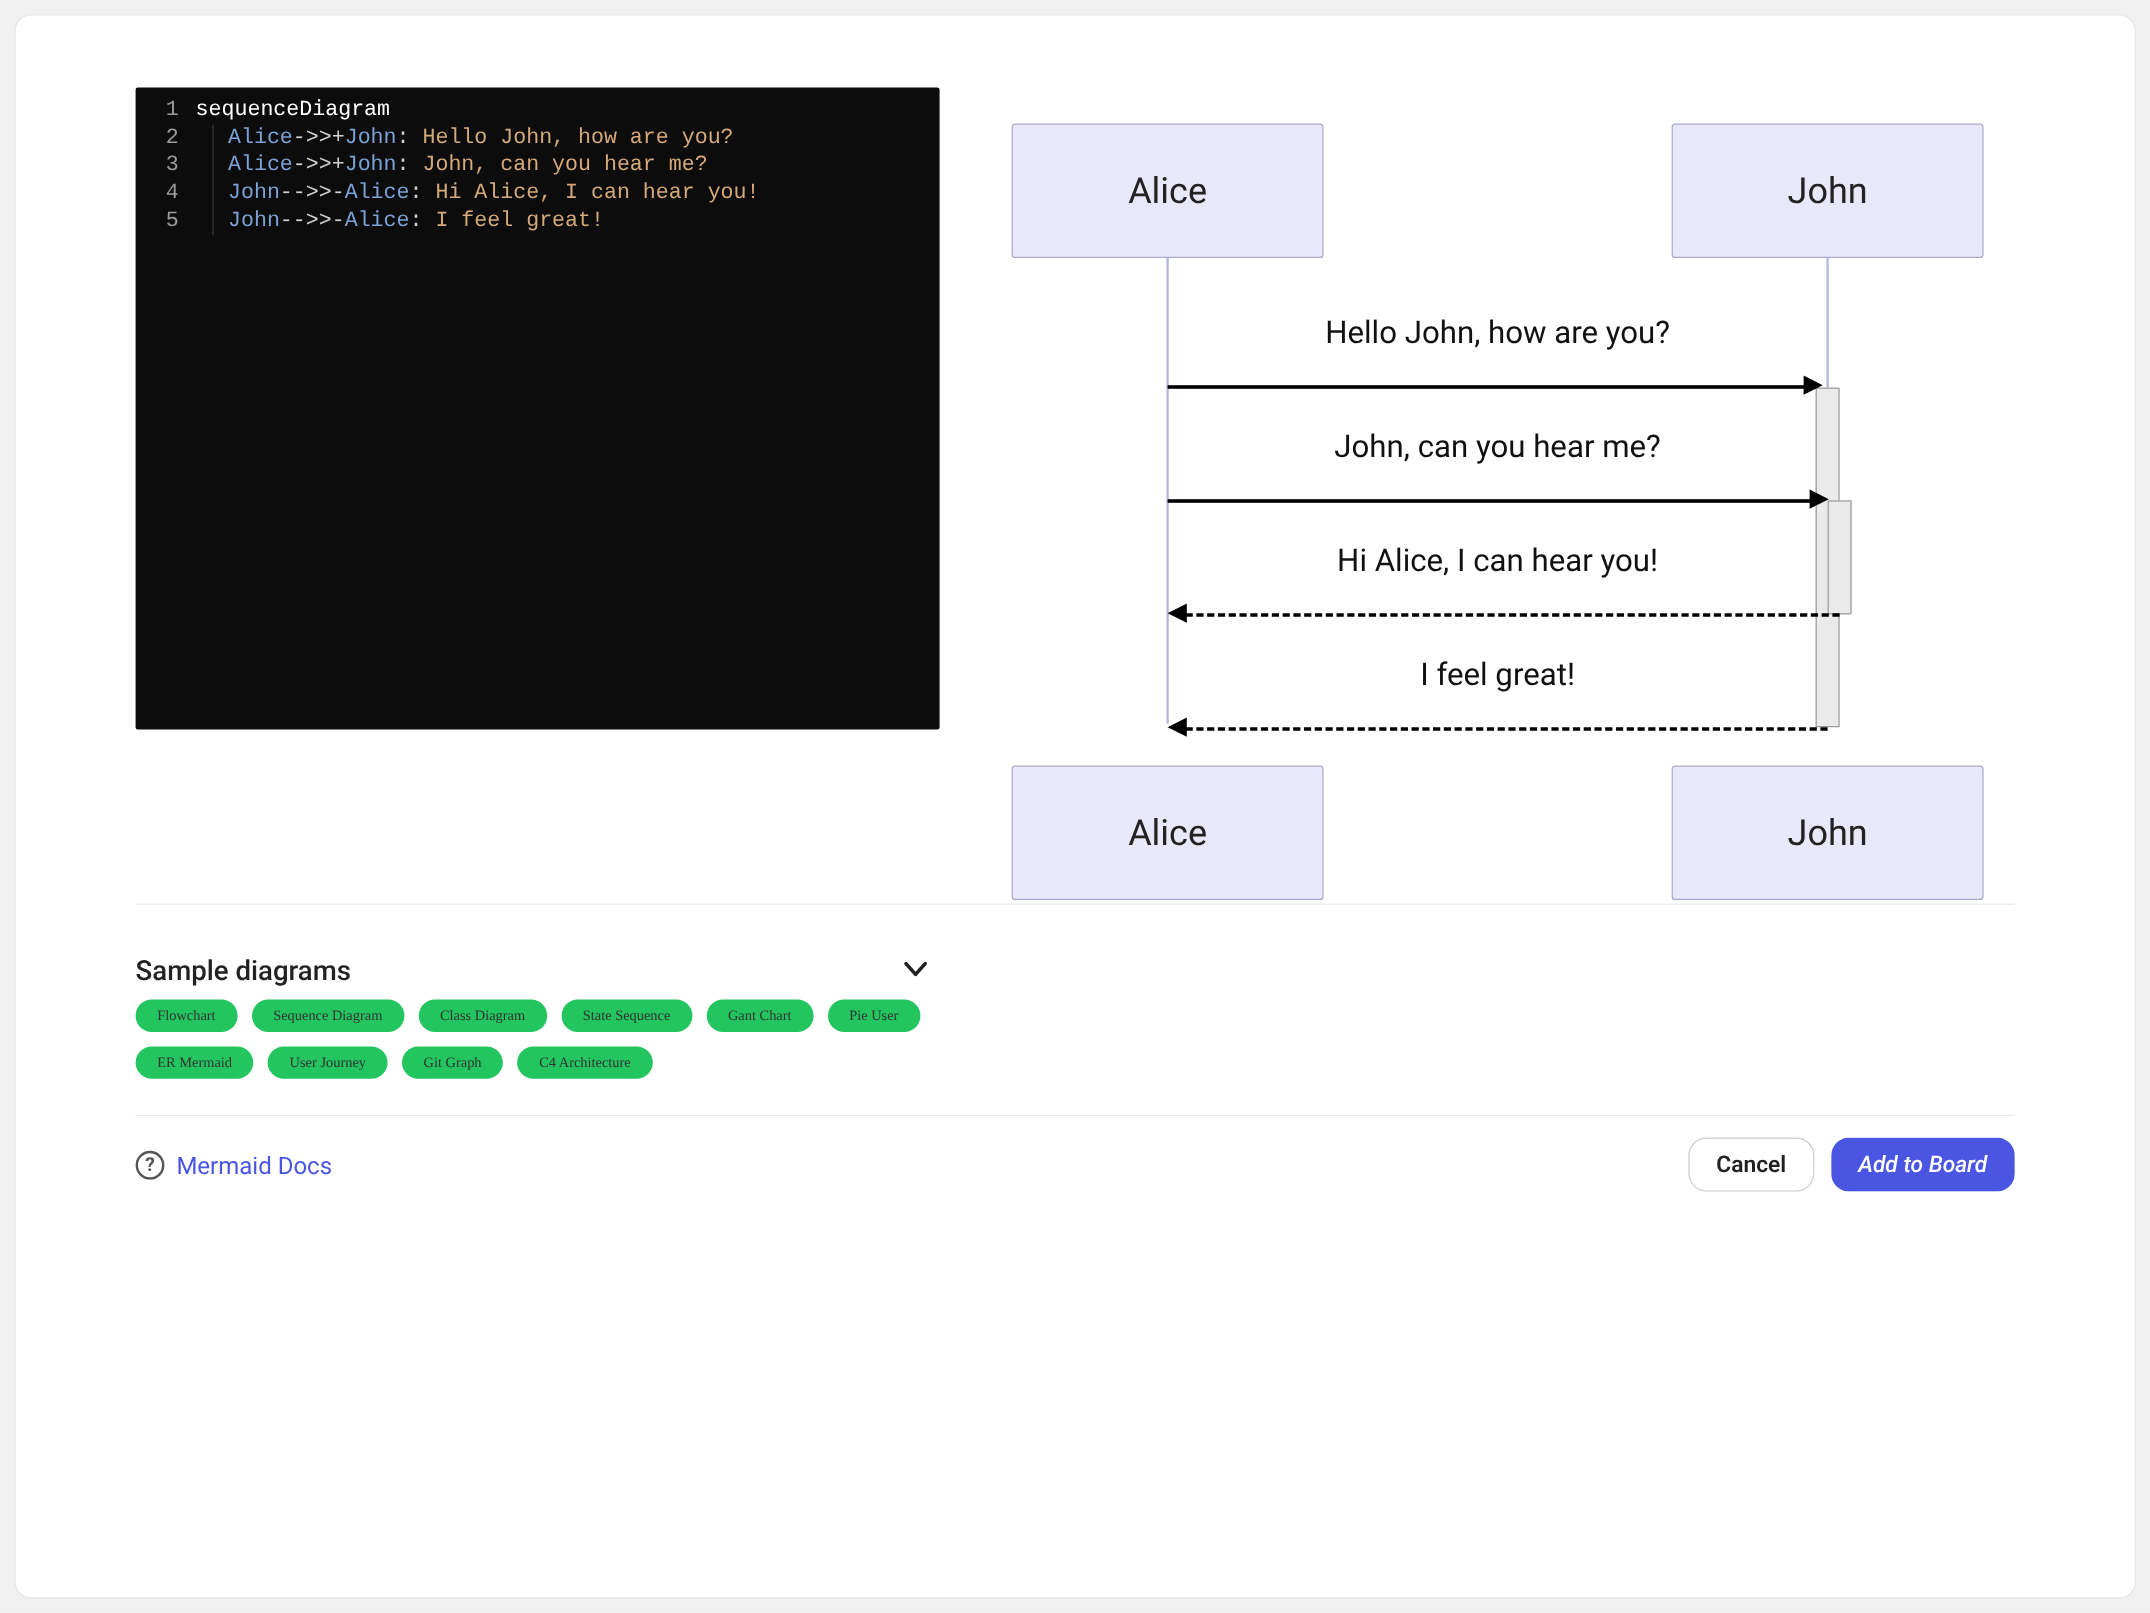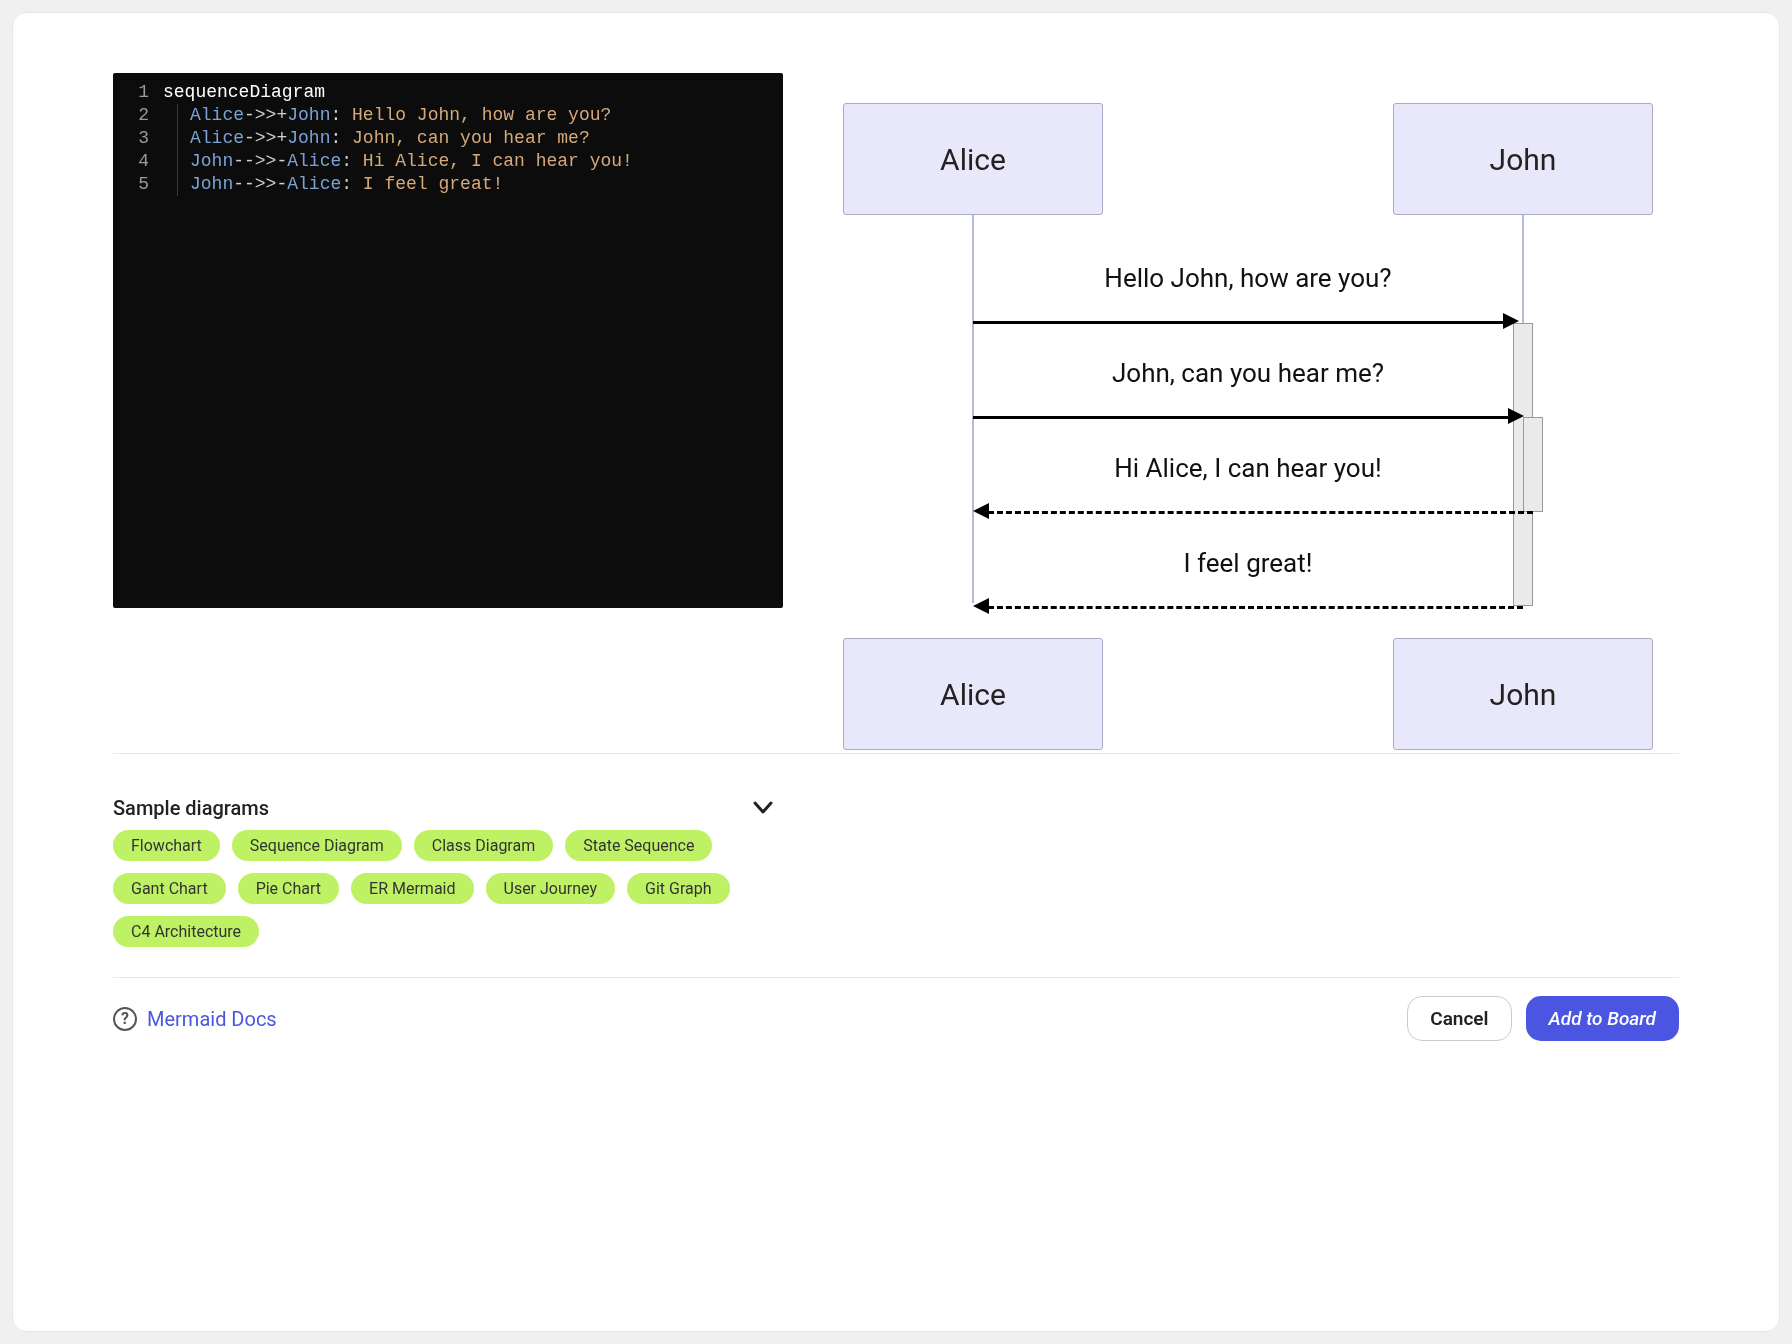--- a/index.html
+++ b/index.html
@@ -135,40 +135,41 @@
     padding-top: 12px;
   }
   .samples-header {
     display: flex;
     justify-content: space-between;
     align-items: center;
     width: 660px;
     padding: 8px 0 10px 0;
   }
   .samples-title {
-    font-size: 20px;
+    font-size: 23px;
     font-weight: 500;
     color: #222;
   }
   .chevron {
     font-size: 18px;
   }
   .chips {
     display: flex;
     flex-wrap: wrap;
     gap: 12px;
     width: 680px;
   }
   .chip {
-    background: #bef264;
+    background: #22c55e;
     color: #333;
-    font-size: 16px;
+    font-size: 12px;
     padding: 6px 18px;
     border-radius: 16px;
     cursor: pointer;
+    font-family: Liberation Serif, serif;
   }
 
   
   .footer-divider {
     border-top: 1px solid #e8e8e8;
     margin: 30px 100px 0 100px;
   }
   .footer {
     display: flex;
     justify-content: space-between;
@@ -274,21 +275,21 @@
             <path d="M2 2 L10 11 L18 2" fill="none" stroke="#222" stroke-width="3" stroke-linecap="round" stroke-linejoin="round"></path>
           </svg>
       </span>
     </div>
     <div class="chips" id="chips">
         <div class="chip">Flowchart</div>
         <div class="chip">Sequence Diagram</div>
         <div class="chip">Class Diagram</div>
         <div class="chip">State Sequence</div>
         <div class="chip">Gant Chart</div>
-        <div class="chip">Pie Chart</div>
+        <div class="chip">Pie User</div>
         <div class="chip">ER Mermaid</div>
         <div class="chip">User Journey</div>
         <div class="chip">Git Graph</div>
         <div class="chip">C4 Architecture</div>
       </div>
   </div>
 
   <div class="footer-divider"></div>
   <div class="footer">
     <div class="docs-link">

